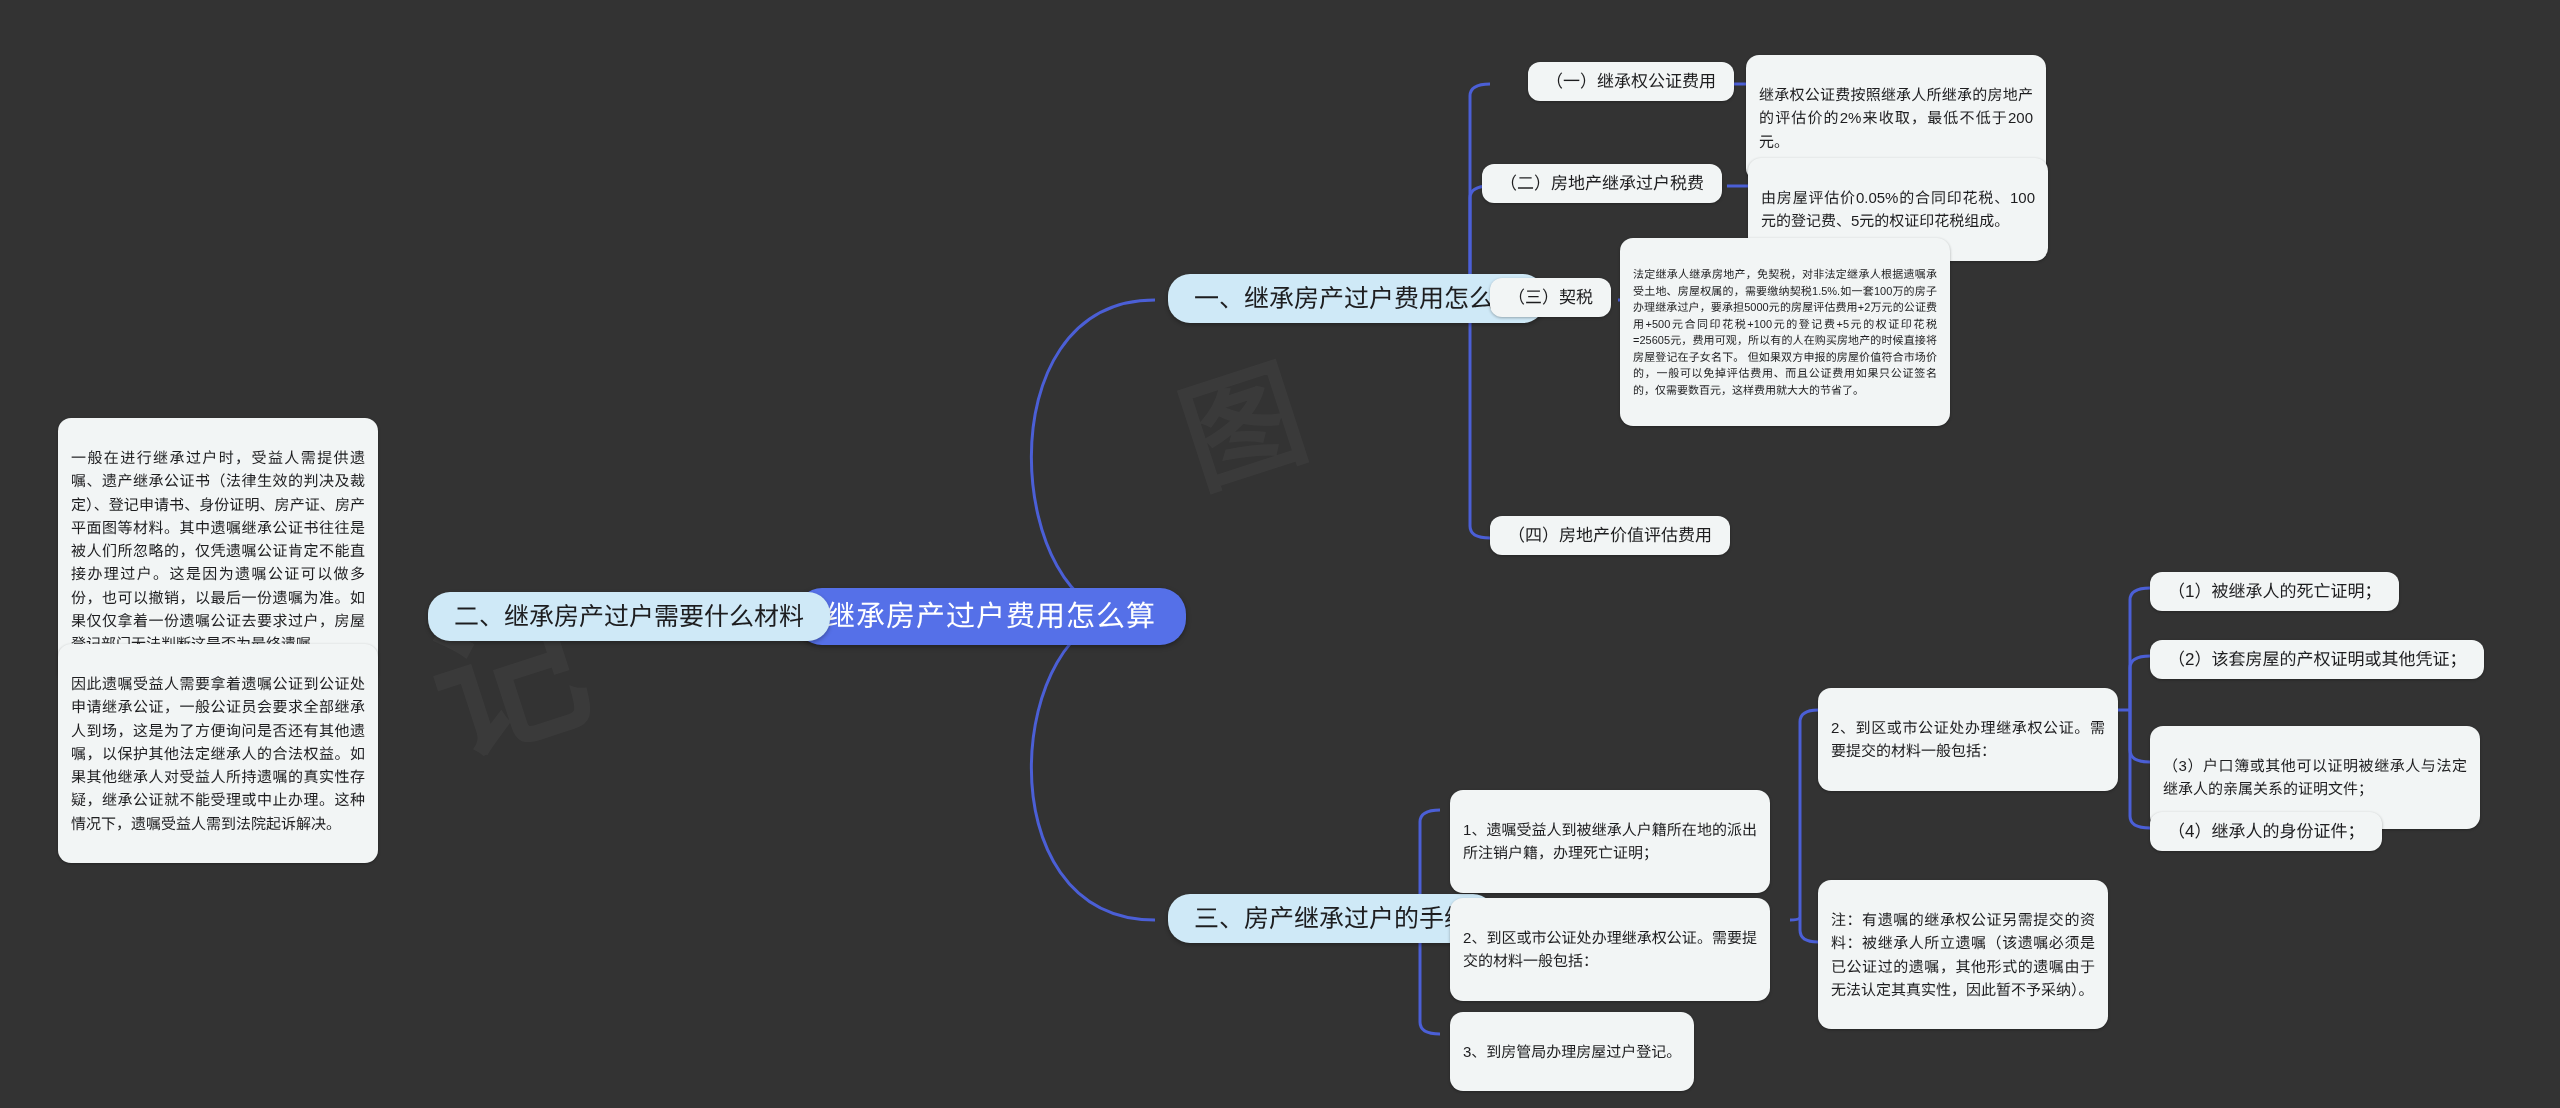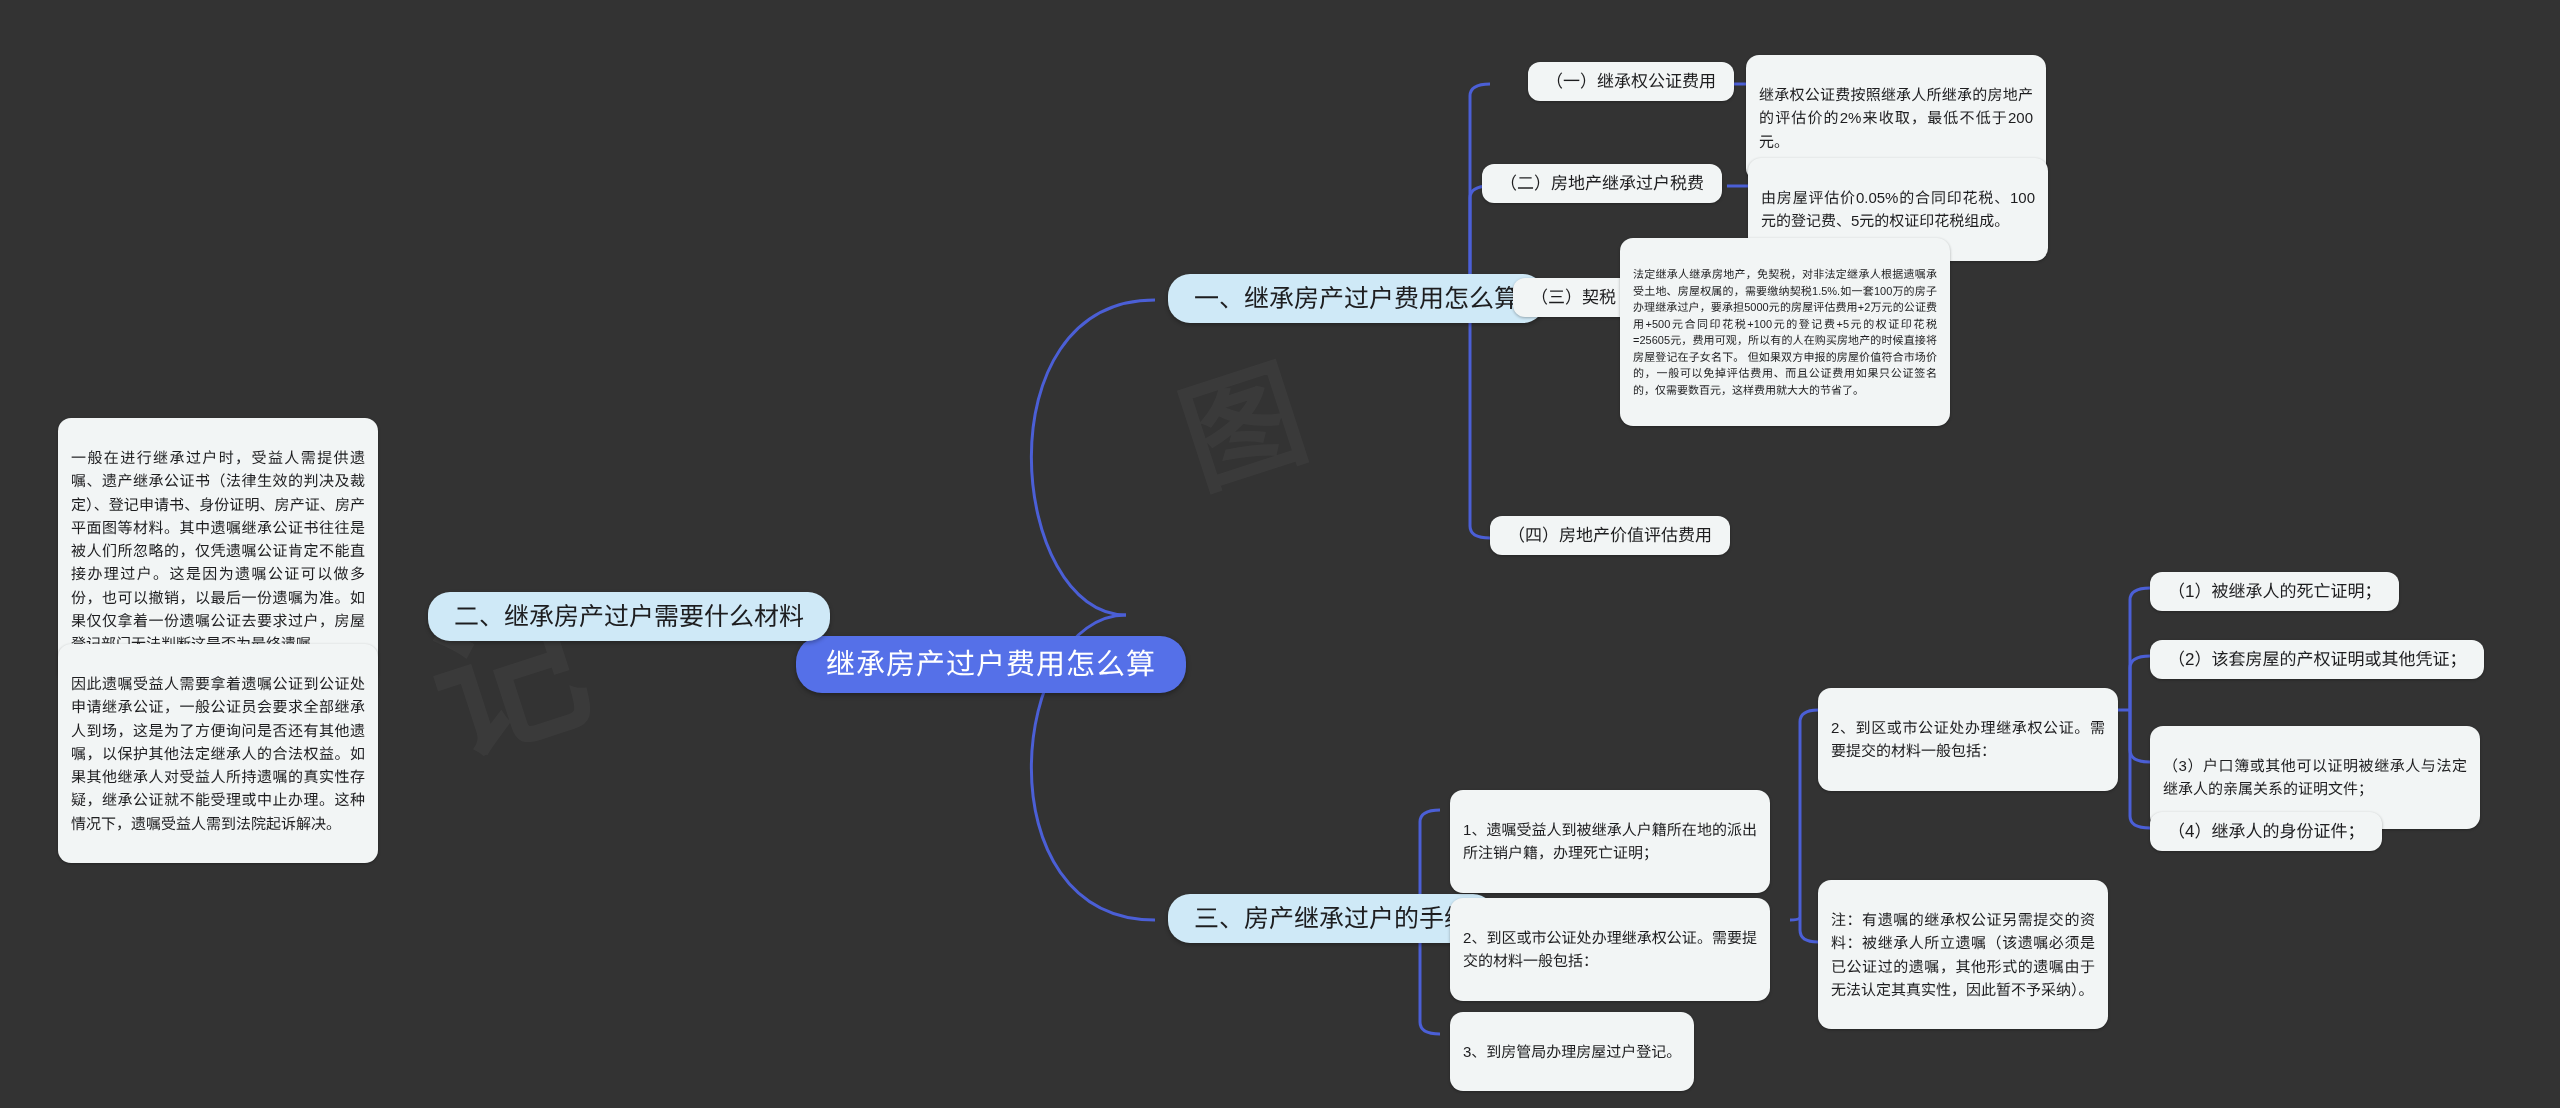--- a/index.html
+++ b/index.html
@@ -126,31 +126,31 @@
     <path d="M2130,710 L2130,600"></path>
     <path d="M2130,600 C2130,592 2136,588 2150,588"></path>
     <path d="M2130,710 L2130,668"></path>
     <path d="M2130,668 C2130,660 2136,656 2150,656"></path>
     <path d="M2130,710 L2130,750"></path>
     <path d="M2130,750 C2130,758 2136,762 2150,762"></path>
     <path d="M2130,710 L2130,816"></path>
     <path d="M2130,816 C2130,824 2136,828 2150,828"></path>
   </svg>
 
-  <div class="node root" style="left:796px;top:588px;margin-top:48px;">继承房产过户费用怎么算</div>
+  <div class="node root" style="left:796px;top:588px;">继承房产过户费用怎么算</div>
 
   <div class="node branch" style="left:1168px;top:274px;">一、继承房产过户费用怎么算</div>
 
   <div class="node leaf" style="left:1490px;top:62px;margin-left:38px;">（一）继承权公证费用</div>
   <div class="node para" style="left:1746px;top:55px;width:300px;">继承权公证费按照继承人所继承的房地产的评估价的2%来收取，最低不低于200 元。</div>
 
   <div class="node leaf" style="left:1482px;top:164px;">（二）房地产继承过户税费</div>
   <div class="node para" style="left:1748px;top:158px;width:300px;">由房屋评估价0.05%的合同印花税、100元的登记费、5元的权证印花税组成。</div>
 
-  <div class="node leaf" style="left:1490px;top:278px;margin-left:23px;">（三）契税</div>
+  <div class="node leaf" style="left:1490px;top:278px;">（三）契税</div>
   <div class="node para tight" style="left:1620px;top:238px;width:330px;font-size:11px;">法定继承人继承房地产，免契税，对非法定继承人根据遗嘱承受土地、房屋权属的，需要缴纳契税1.5%.如一套100万的房子办理继承过户，要承担5000元的房屋评估费用+2万元的公证费用+500元合同印花税+100元的登记费+5元的权证印花税=25605元，费用可观，所以有的人在购买房地产的时候直接将房屋登记在子女名下。 但如果双方申报的房屋价值符合市场价的，一般可以免掉评估费用、而且公证费用如果只公证签名的，仅需要数百元，这样费用就大大的节省了。</div>
 
   <div class="node leaf" style="left:1490px;top:516px;">（四）房地产价值评估费用</div>
 
   <div class="node branch" style="left:428px;top:592px;">二、继承房产过户需要什么材料</div>
 
   <div class="node para" style="left:58px;top:418px;width:320px;">一般在进行继承过户时，受益人需提供遗嘱、遗产继承公证书（法律生效的判决及裁定）、登记申请书、身份证明、房产证、房产平面图等材料。其中遗嘱继承公证书往往是被人们所忽略的，仅凭遗嘱公证肯定不能直接办理过户。这是因为遗嘱公证可以做多份，也可以撤销，以最后一份遗嘱为准。如果仅仅拿着一份遗嘱公证去要求过户，房屋登记部门无法判断这是否为最终遗嘱。</div>
 
   <div class="node para" style="left:58px;top:644px;width:320px;">因此遗嘱受益人需要拿着遗嘱公证到公证处申请继承公证，一般公证员会要求全部继承人到场，这是为了方便询问是否还有其他遗嘱，以保护其他法定继承人的合法权益。如果其他继承人对受益人所持遗嘱的真实性存疑，继承公证就不能受理或中止办理。这种情况下，遗嘱受益人需到法院起诉解决。</div>
 

